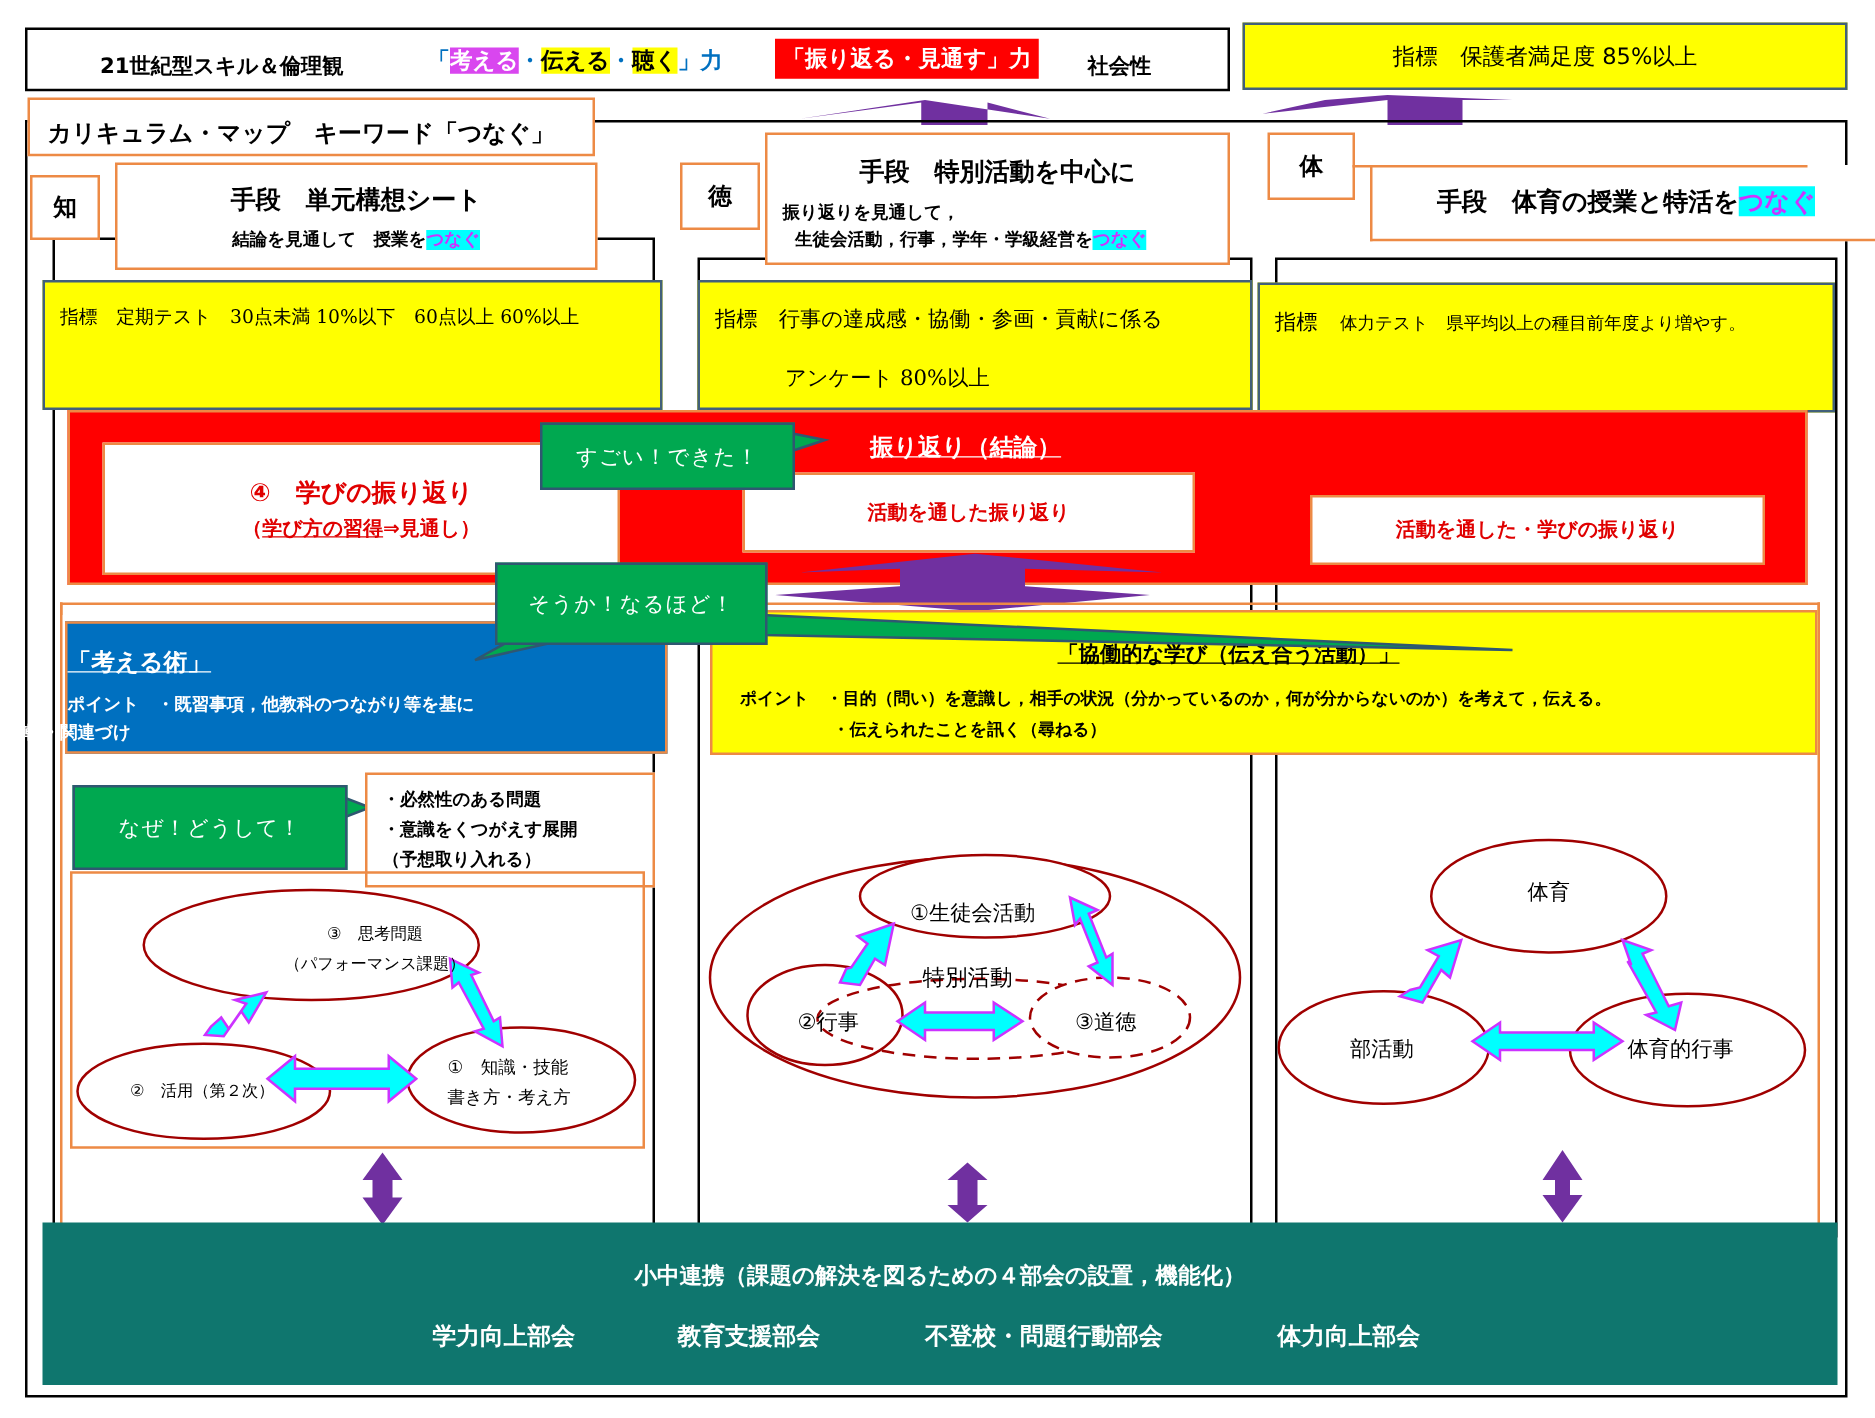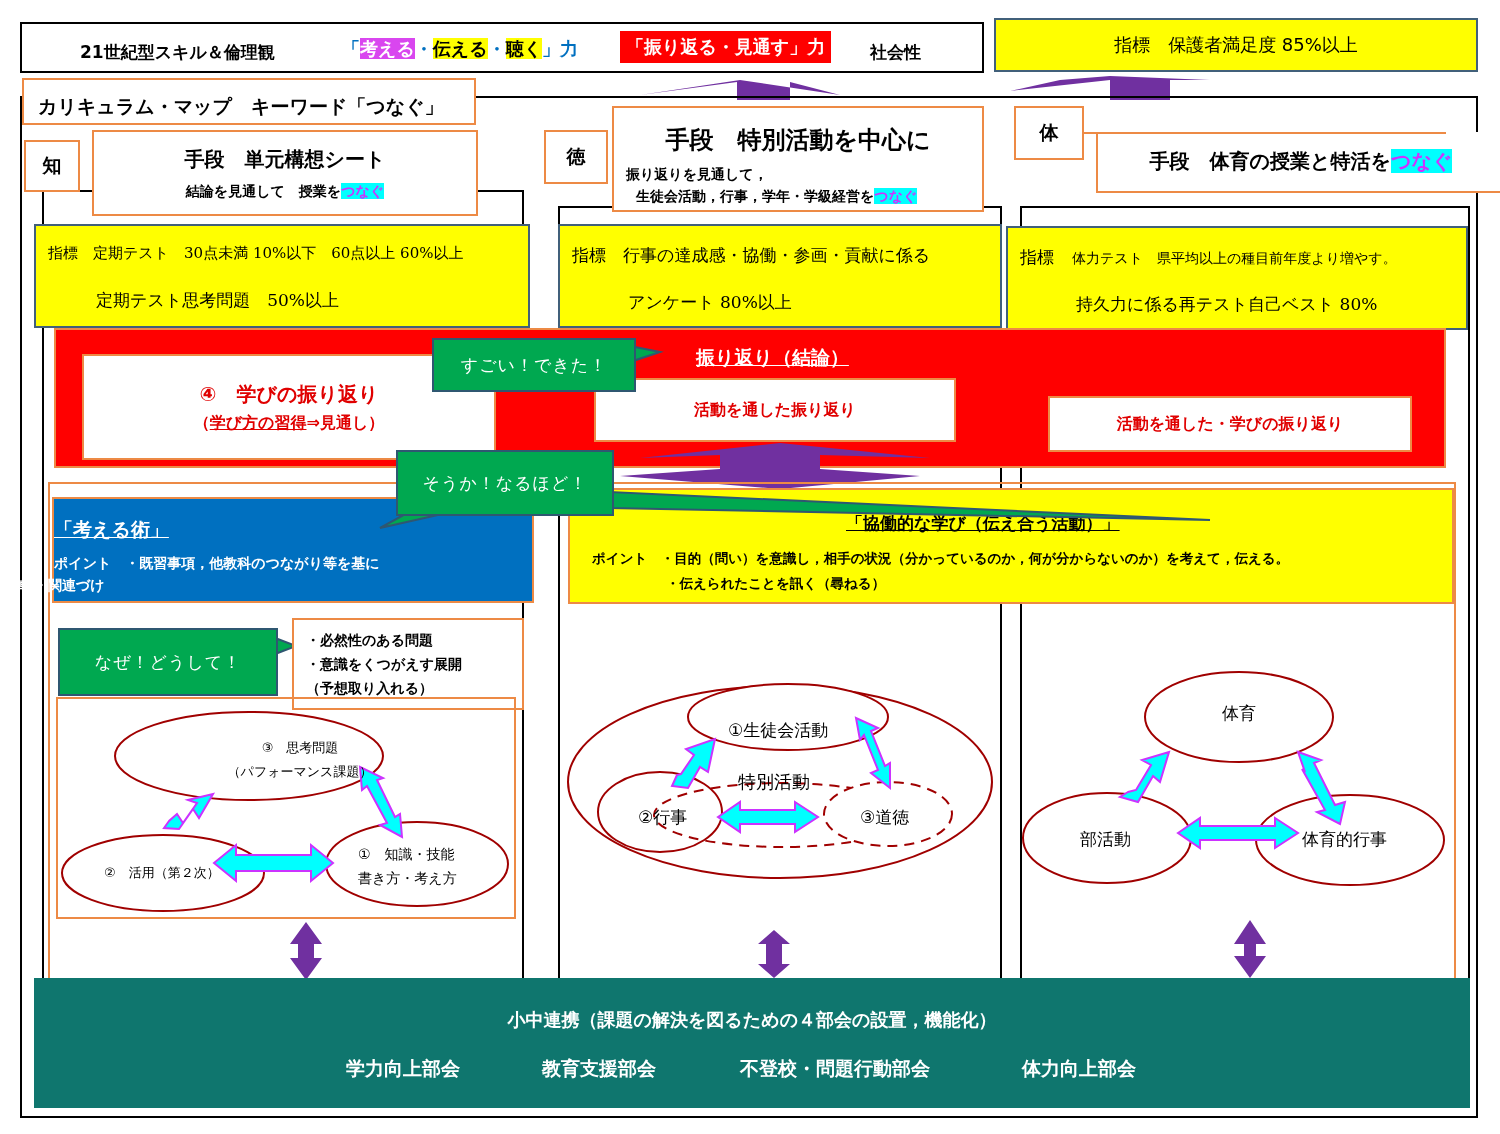--- a/index.html
+++ b/index.html
@@ -60,44 +60,42 @@
 </div>
 <div class="abs org c" style="left:92px;top:130px;width:386px;height:86px;">
   <div class="bold" style="font-size:20px;margin-bottom:10px;">手段　単元構想シート</div>
   <div class="bold" style="font-size:14px;"><span>結論を見通して　授業を</span><span class="hl-cyan">つなぐ</span></div>
 </div>
 
 <div class="abs org c bold" style="left:544px;top:130px;width:64px;height:54px;font-size:19px;">
   <span>徳</span>
 </div>
 <div class="abs org" style="left:612px;top:106px;width:372px;height:106px;">
-  <div class="bold" style="font-size:24px;text-align:center;margin-top:16px;">手段　特別活動を中心に</div>
+  <div class="bold" style="font-size:20px;text-align:center;margin-top:16px;">手段　特別活動を中心に</div>
   <div class="bold" style="font-size:14px;margin:10px 0 0 12px;">振り返りを見通して，</div>
   <div class="bold" style="font-size:14px;margin:4px 0 0 22px;"><span>生徒会活動，行事，学年・学級経営を</span><span class="hl-cyan">つなぐ</span></div>
 </div>
 
 <div class="abs org c bold" style="left:1014px;top:106px;width:70px;height:54px;font-size:19px;">
   <span>体</span>
 </div>
 <div class="abs org c" style="left:1096px;top:132px;width:410px;height:61px;border-top:none;text-align:right;">
   <div class="bold" style="font-size:20px;"><span>手段　体育の授業と特活を</span><span class="hl-cyan">つなぐ</span></div>
 </div>
 <div class="abs" style="left:1082px;top:132px;width:364px;height:2px;background:#ed8a45;"></div>
 
 <div class="abs yel" style="left:34px;top:224px;width:496px;height:104px;font-family:'DejaVu Serif','Liberation Serif',serif;">
   <div style="font-size:15px;margin:18px 0 0 12px;">指標　定期テスト　30点未満 10%以下　60点以上 60%以上</div>
-  <div style="font-size:17px;margin:26px 0 0 60px;">定期テスト思考問題　50%以上</div>
 </div>
 <div class="abs yel" style="left:558px;top:224px;width:444px;height:104px;font-family:'DejaVu Serif','Liberation Serif',serif;">
   <div style="font-size:17px;margin:18px 0 0 12px;">指標　行事の達成感・協働・参画・貢献に係る</div>
   <div style="font-size:17px;margin:24px 0 0 68px;">アンケート 80%以上</div>
 </div>
 <div class="abs yel" style="left:1006px;top:226px;width:462px;height:104px;font-family:'DejaVu Serif','Liberation Serif',serif;">
   <div style="margin:18px 0 0 12px;font-size:14px;"><span style="font-size:17px;margin-right:18px;">指標</span><span>体力テスト　県平均以上の種目前年度より増やす。</span></div>
-  <div style="font-size:17px;margin:24px 0 0 68px;">持久力に係る再テスト自己ベスト 80%</div>
 </div>
 
 <div class="abs red" style="left:54px;top:328px;width:1392px;height:140px;border:2px solid #ed8a45;"></div>
 
 <div class="abs org c" style="left:82px;top:354px;width:414px;height:106px;color:#e00000;">
   <div class="bold" style="font-size:20px;margin-bottom:5px;">④　学びの振り返り</div>
   <div class="bold" style="font-size:16px;"><span>（</span><span class="ul">学び方の習得</span><span>⇒見通し）</span></div>
 </div>
 
 <div class="abs bold ul" style="left:696px;top:345px;font-size:19px;color:#fff;">振り返り（結論）</div>

